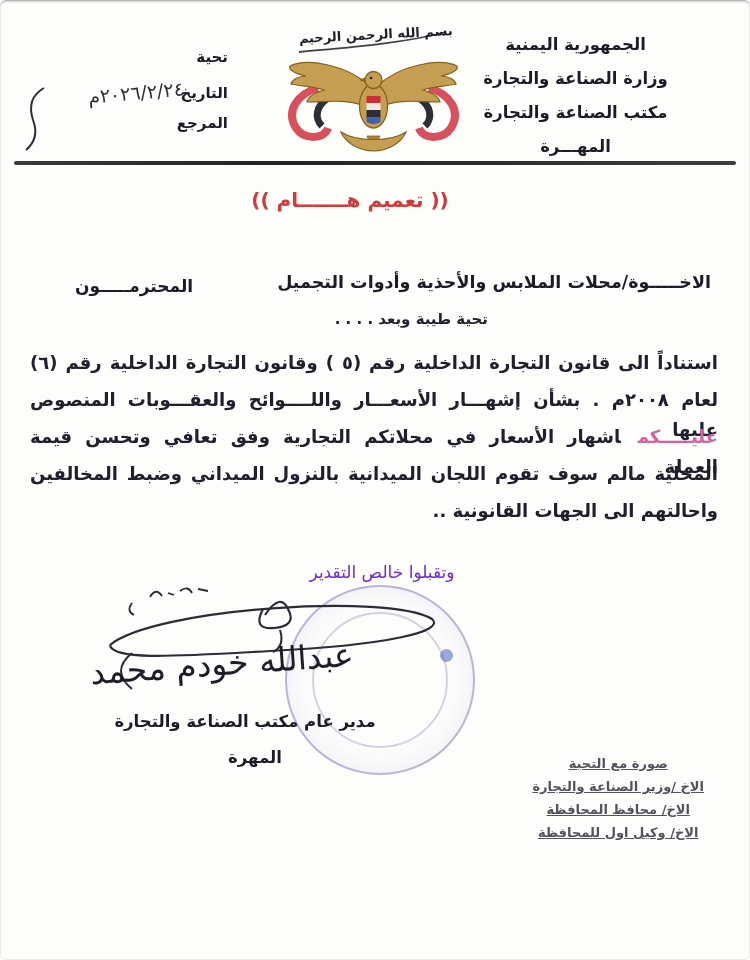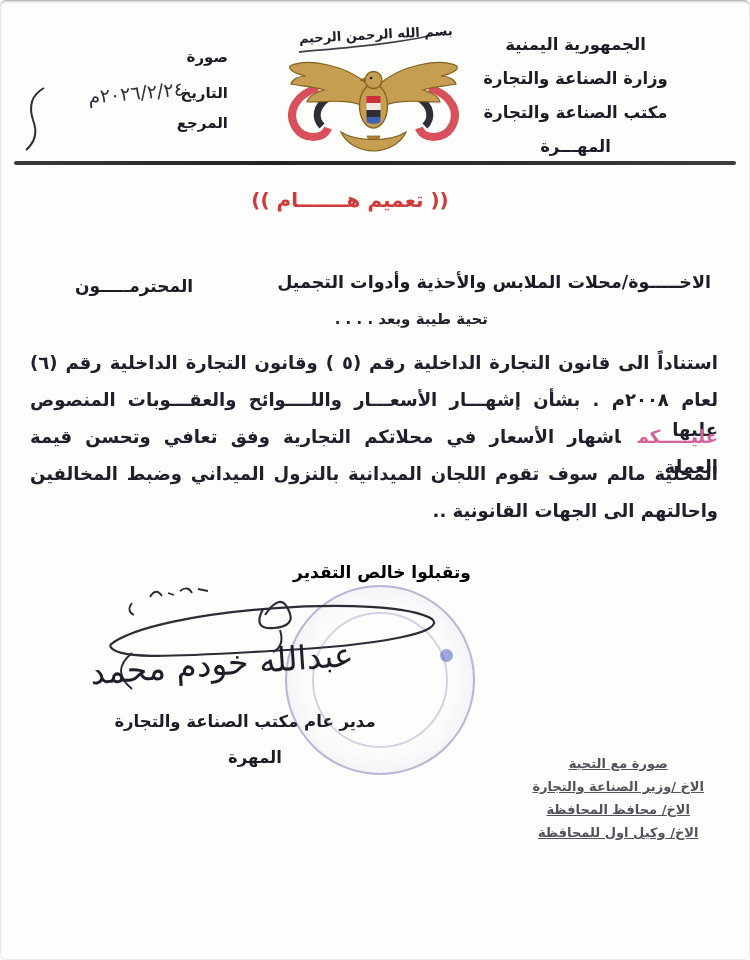--- a/index.html
+++ b/index.html
@@ -46,21 +46,21 @@
 
   .greeting { top:310px; right:262px; font-size:15px; font-weight:600; color:#23232d; }
 
   .paragraph { top:348px; right:32px; width:688px;
     font-size:18px; font-weight:bold; color:#20202c; }
   .pline { height:37px; line-height:30px; text-align:right; }
   .pline.just { text-align:justify; text-align-last:justify; }
   .hl { margin-left:17px; }
 
   .closing { top:562px; left:252px; width:260px; text-align:center;
-    font-size:17px; font-weight:700; color:#000000; }
+    font-size:17px; font-weight:400; color:#6d28d9; }
 
   
   .stamp { left:285px; top:585px; width:190px; height:190px;
     border-radius:50%; z-index:1;
     box-shadow: inset 0 0 28px rgba(106,96,170,0.13); }
   .stamp-outer { position:absolute; inset:0; border-radius:50%;
     border:2.5px solid rgba(106,96,170,0.42); }
   .stamp-inner { position:absolute; inset:27px; border-radius:50%;
     border:2px solid rgba(106,96,170,0.28); }
   .stamp-dot { position:absolute; right:22px; top:64px; width:13px; height:13px;
@@ -113,21 +113,21 @@
 
     <rect x="85.5" y="82" width="14" height="7" fill="#c8303a"></rect>
     <rect x="85.5" y="89" width="14" height="7" fill="#eeeae2"></rect>
     <rect x="85.5" y="96" width="14" height="7" fill="#2e2e36"></rect>
     <path d="M 85.5,103 h 14 v 5 q -7,4 -14,0 z" fill="#3f62ae"></path>
 
     <path d="M 86,122 l 6.5,14 l 6.5,-14 z" fill="#a8823a" stroke="#83621f" stroke-width="0.8"></path>
     <path d="M 60,118 C 75,128 110,128 125,118 C 120,130 105,137 92.5,137 C 80,137 65,130 60,118 Z" fill="#c69e52" stroke="#83621f" stroke-width="1.2"></path>
   </svg>
 
-  <div class="abs hdr-label lbl-num">صورة</div>
+  <div class="abs hdr-label lbl-num">تحية</div>
   <div class="abs hdr-label lbl-date">التاريخ</div>
   <div class="abs hdr-label lbl-ref">المرجع</div>
 
   <svg class="abs hw-curl" width="36" height="72" viewBox="0 0 36 72">
     <path d="M 30,6 q -18,10 -11,32 q 7,18 -7,30" stroke="#2e2e38" stroke-width="2" fill="none"></path>
   </svg>
   <div class="abs hw-date">٢٠٢٦/٢/٢٤م</div>
 
   <div class="abs divider"></div>
 

